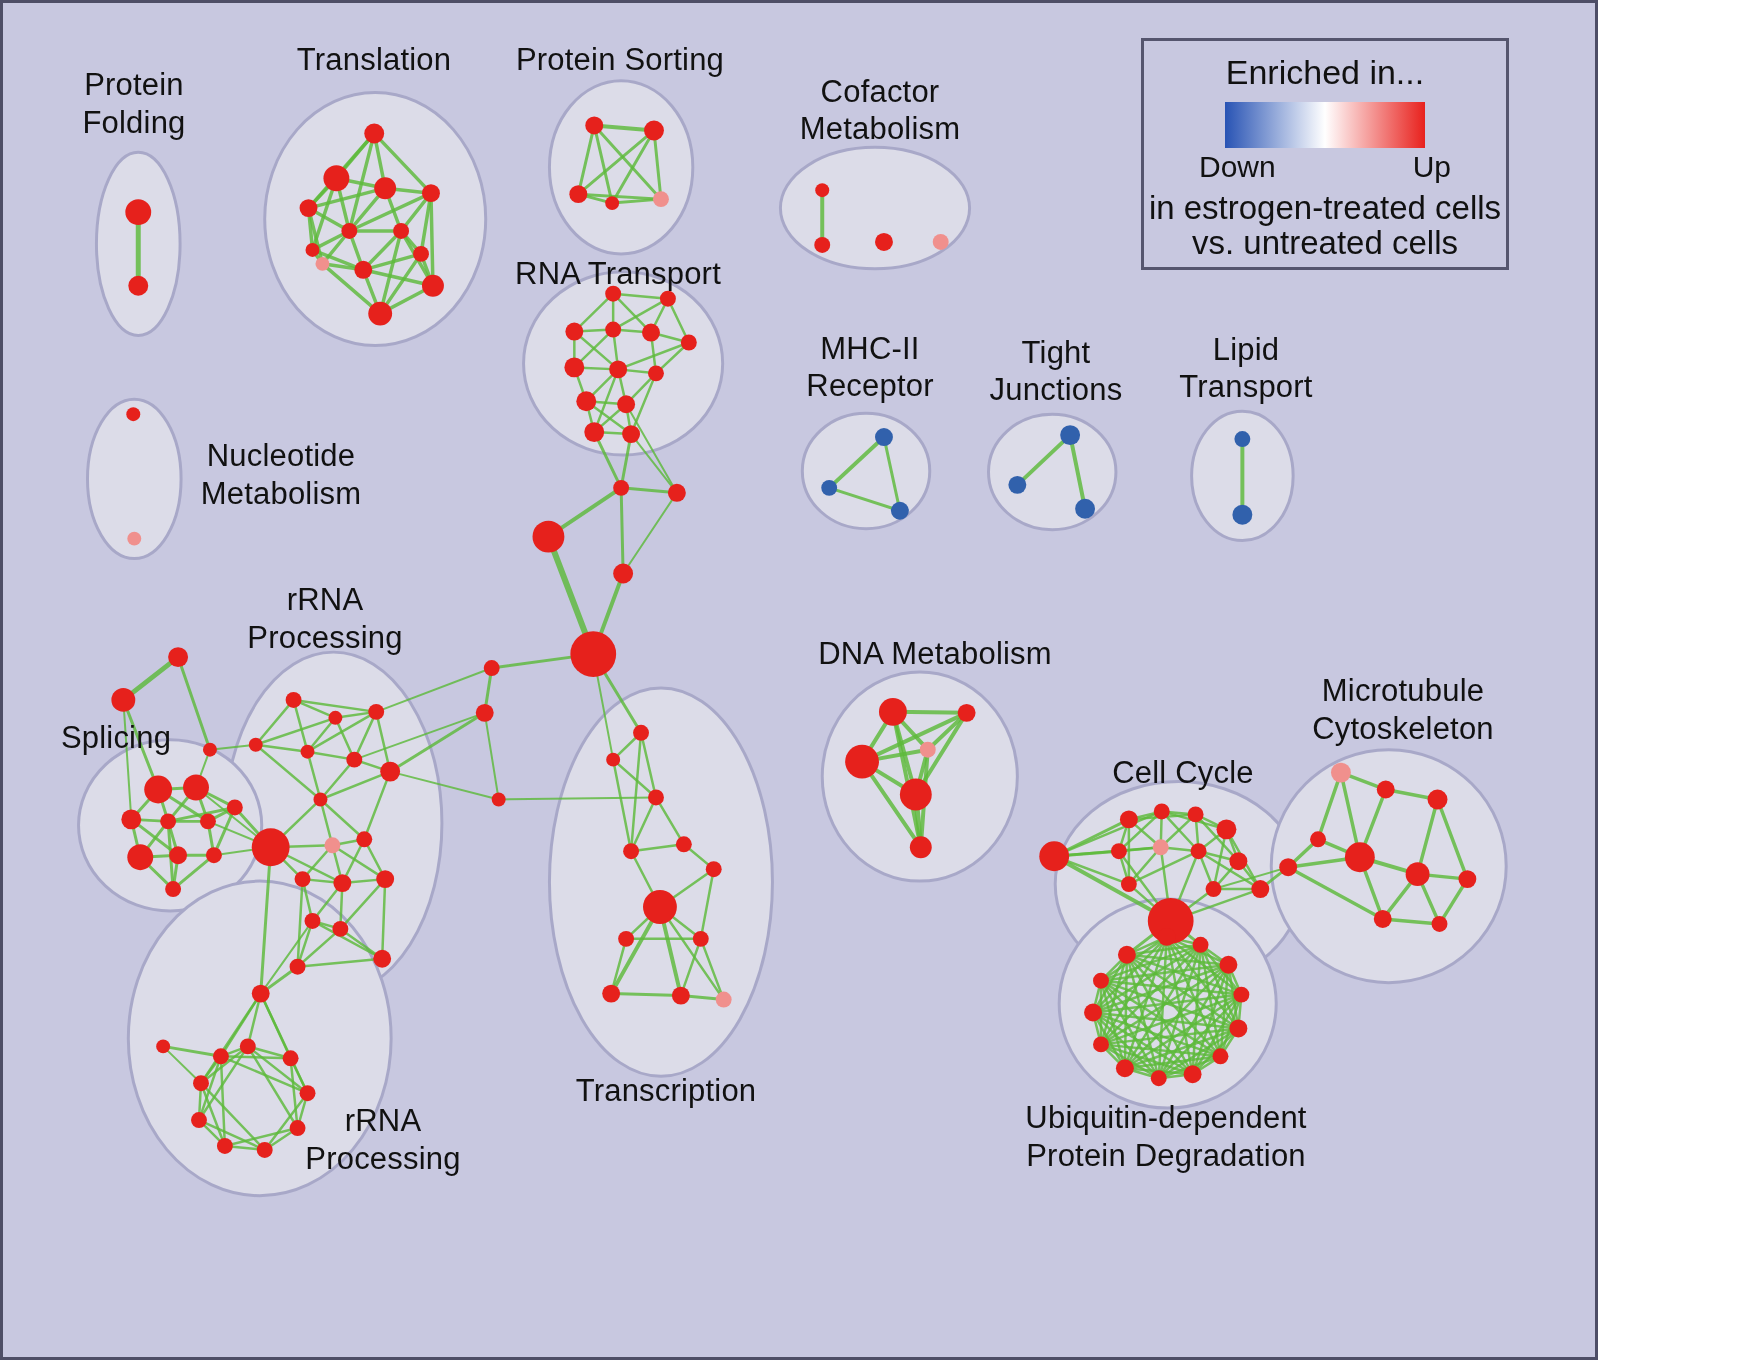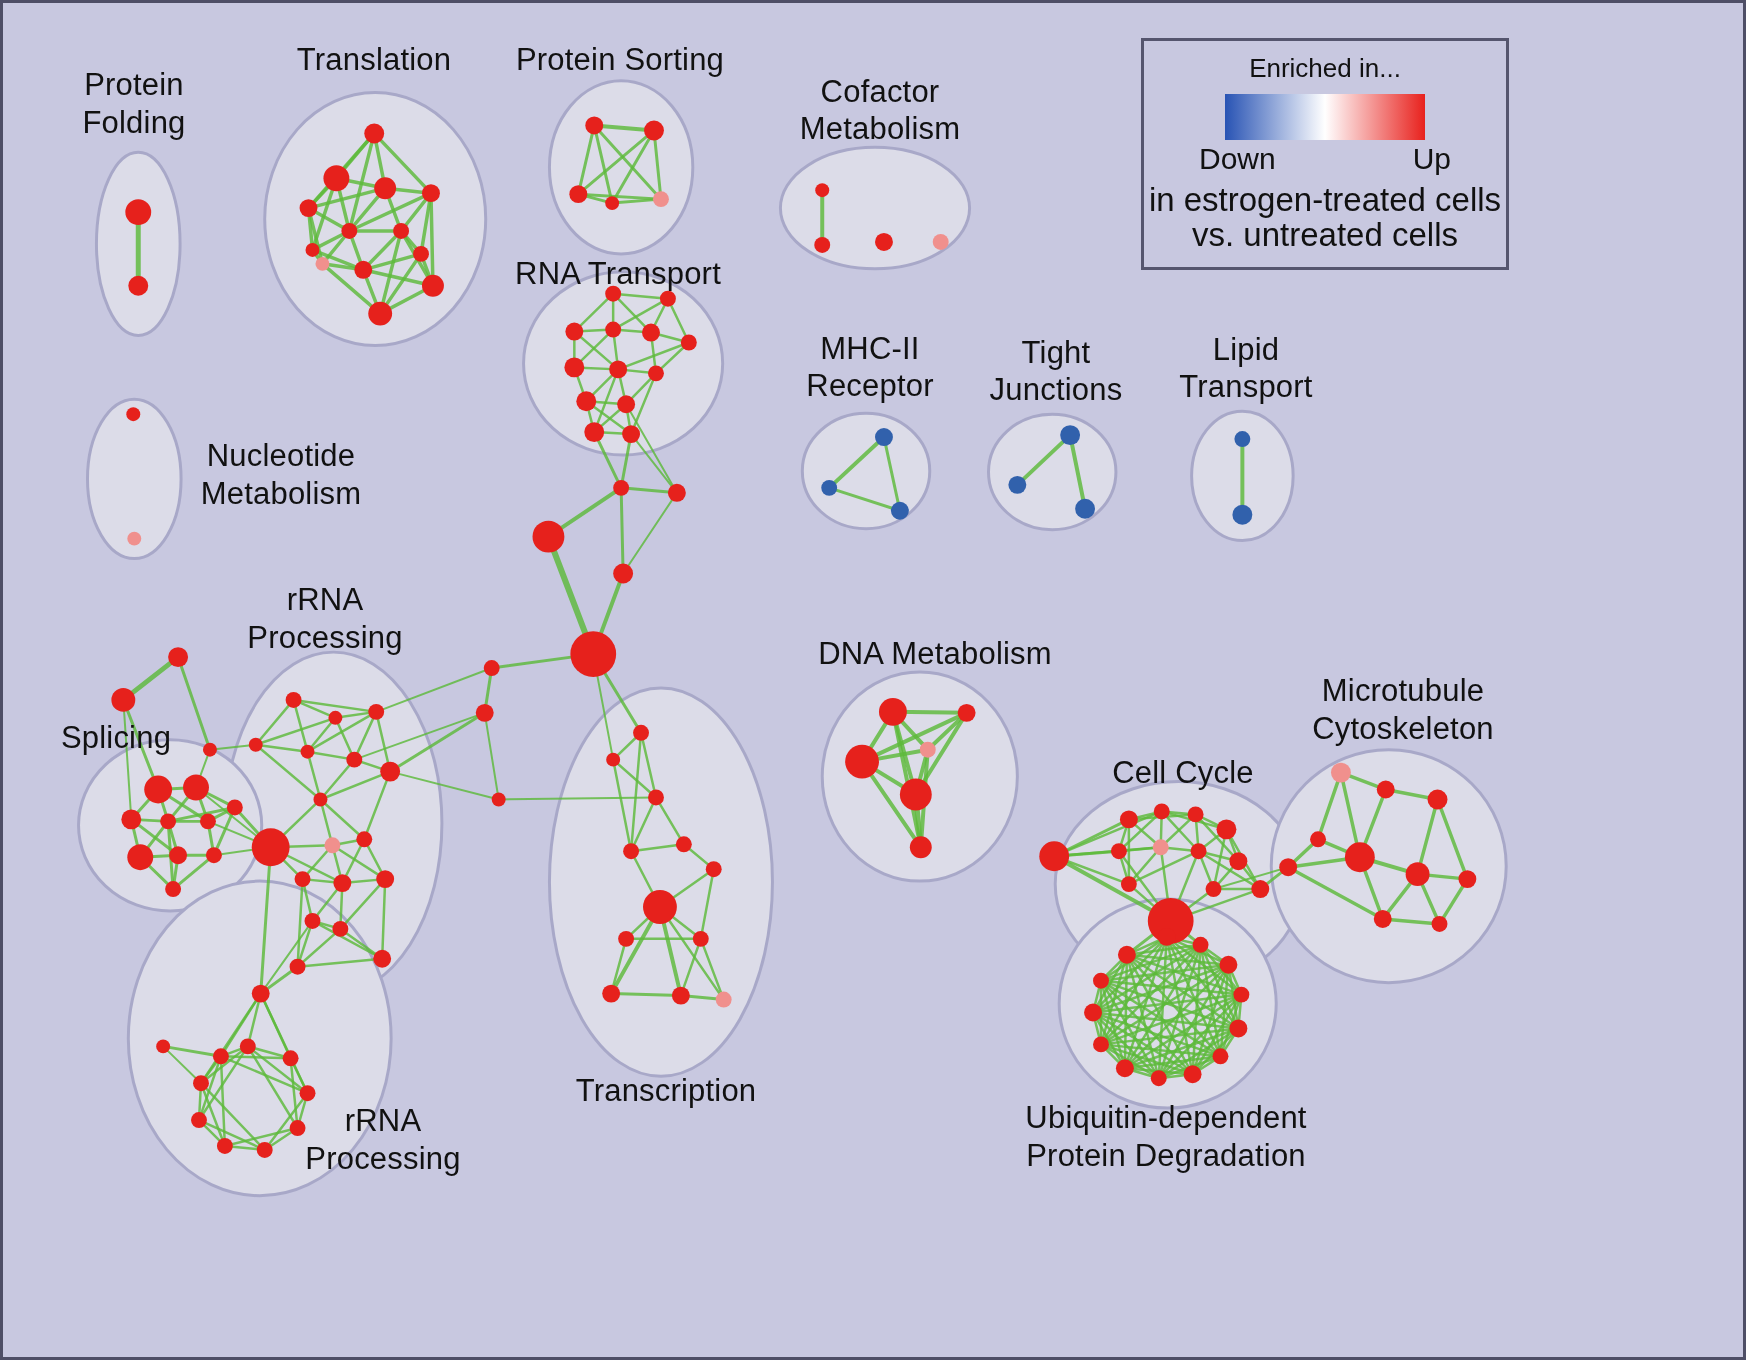--- a/index.html
+++ b/index.html
@@ -1,32 +1,32 @@
 <!DOCTYPE html>
 <html style="--bg: #c8c8e0; --frame: #4e4e66; --text: #111111; --legend-border: #55556e;"><head>
 <meta charset="utf-8">
 <style>
   html,body{margin:0;padding:0;background:#fff;}
   body{font-family:"Liberation Sans", sans-serif;}
   .canvas{
-    position:relative;width:1746px;height:1360px;box-sizing:border-box;
+    position:relative;width:1598px;height:1360px;box-sizing:border-box;
     background:var(--bg,#c8c8e0);border:3px solid var(--frame,#4e4e66);overflow:hidden;
   }
   #network{position:absolute;left:0;top:0;width:1744px;height:1354px;}
   #labels{position:absolute;left:0;top:0;width:100%;height:100%;pointer-events:none;}
   .clabel{
     position:absolute;transform:translate(-50%,-50%);
     font-size:31px;color:var(--text,#111);white-space:nowrap;letter-spacing:0.2px;
   }
   .legend{
     position:absolute;left:1138px;top:35px;width:368px;height:232px;
     border:3px solid var(--legend-border,#55556e);box-sizing:border-box;
     text-align:center;color:var(--text,#111);
   }
-  .legend-title{margin-top:12px;font-size:26px;}
+  .legend-title{margin-top:12px;font-size:34px;}
   .legend-gradient{width:200px;height:46px;margin:10px auto 0;}
   .legend-ends{width:252px;margin:2px auto 0;display:flex;justify-content:space-between;font-size:30px;}
   .legend-caption{font-size:33px;line-height:35px;}
   .legend-caption.first{margin-top:6px;}
 </style>
 </head>
 <body>
 
 <div class="canvas">
 

